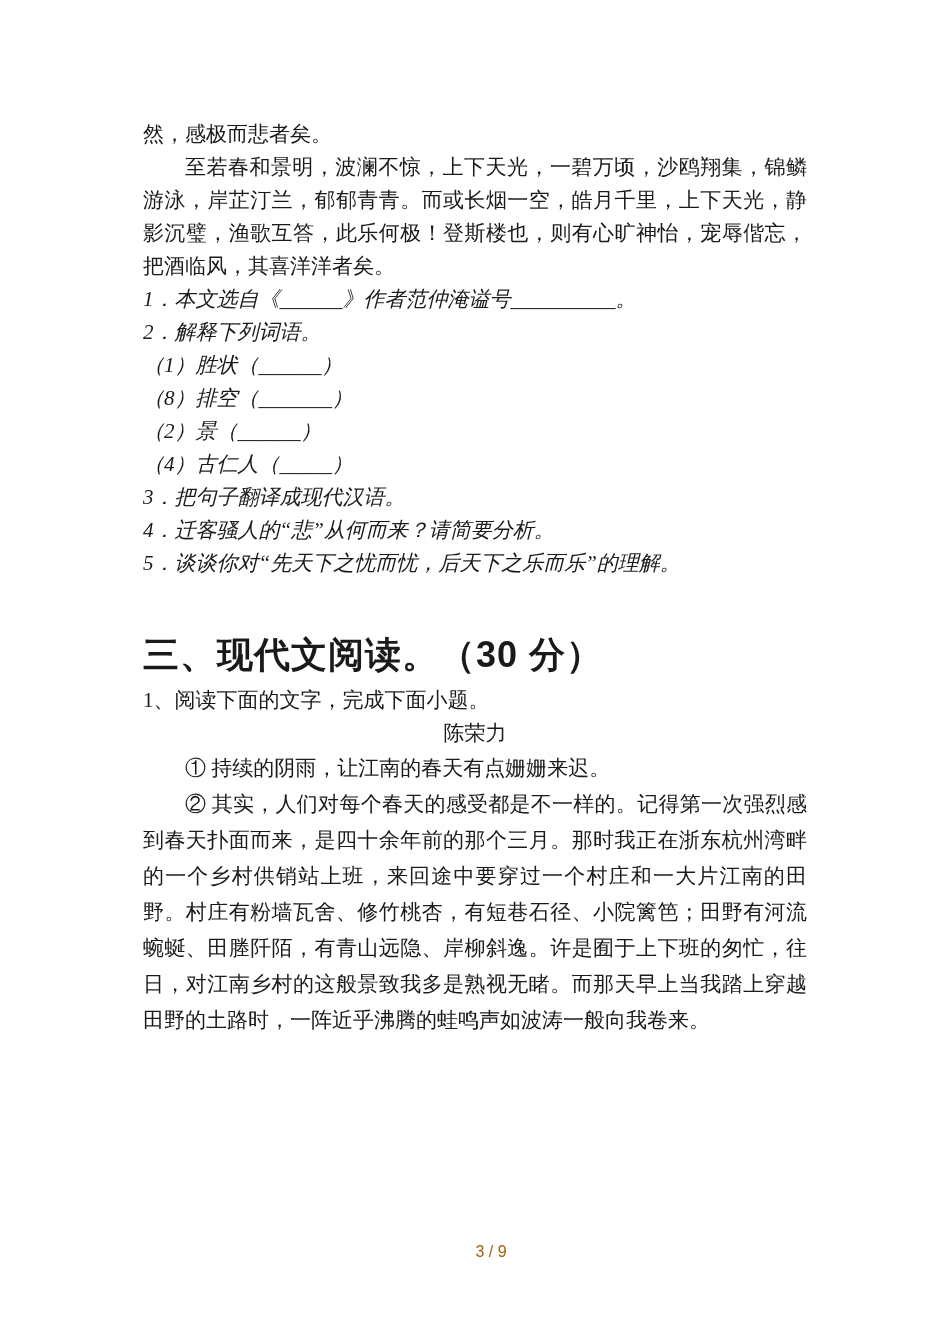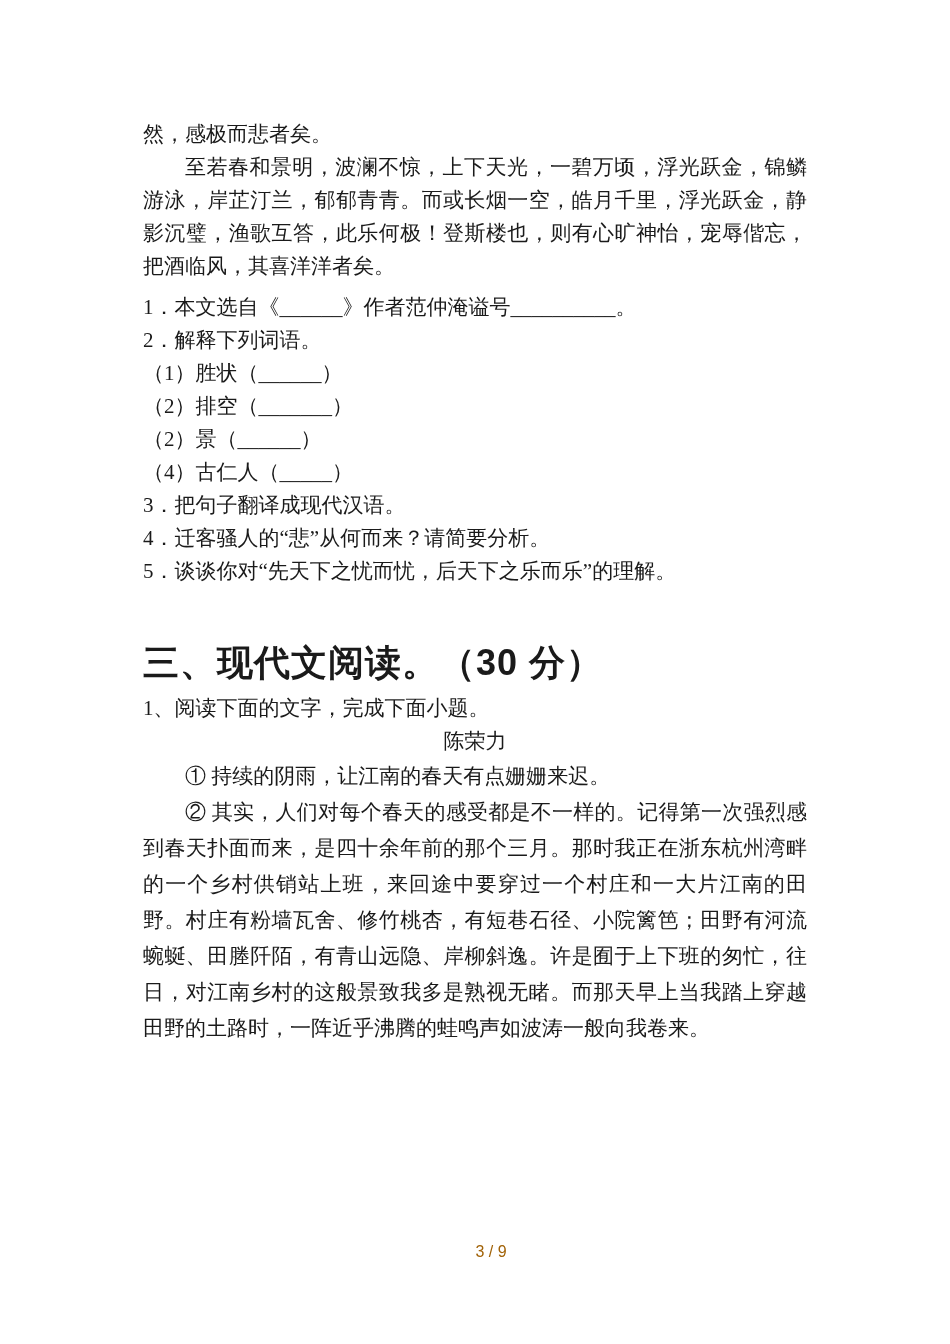--- a/index.html
+++ b/index.html
@@ -22,21 +22,21 @@
     top: 118px;
     width: 664px;
   }
   .content p {
     margin: 0;
     font-size: 21px;
     line-height: 33px;
     text-align: justify;
   }
   .indent { text-indent: 2em; }
-  .questions { margin-top: 8px; }
+  .questions { margin-top: 0; font-style: italic; }
   .section-heading {
     font-family: "Liberation Sans", "DejaVu Sans", sans-serif;
     font-weight: bold;
     font-size: 36px;
     line-height: 42px;
     margin: 54px 0 8px 0;
     letter-spacing: 1px;
   }
   .center {
     text-align: center !important;
@@ -58,28 +58,28 @@
   }
 </style>
 </head>
 <body>
 
 <div class="page">
   <div class="content">
 
     <p>然，感极而悲者矣。</p>
 
-    <p class="indent">至若春和景明，波澜不惊，上下天光，一碧万顷，浮光跃金，锦鳞游泳，岸芷汀兰，郁郁青青。而或长烟一空，皓月千里，浮光跃金，静影沉璧，渔歌互答，此乐何极！登斯楼也，则有心旷神怡，宠辱偕忘，把酒临风，其喜洋洋者矣。</p>
+    <p class="indent">至若春和景明，波澜不惊，上下天光，一碧万顷，沙鸥翔集，锦鳞游泳，岸芷汀兰，郁郁青青。而或长烟一空，皓月千里，上下天光，静影沉璧，渔歌互答，此乐何极！登斯楼也，则有心旷神怡，宠辱偕忘，把酒临风，其喜洋洋者矣。</p>
 
 
     <div class="questions">
       <p>1．本文选自《______》作者范仲淹谥号__________。</p>
       <p>2．解释下列词语。</p>
       <p>（1）胜状（______）</p>
-      <p>（2）排空（_______）</p>
+      <p>（8）排空（_______）</p>
       <p>（2）景（______）</p>
       <p>（4）古仁人（_____）</p>
       <p>3．把句子翻译成现代汉语。</p>
       <p>4．迁客骚人的“悲”从何而来？请简要分析。</p>
       <p>5．谈谈你对“先天下之忧而忧，后天下之乐而乐”的理解。</p>
     </div>
 
     <h2 class="section-heading">三、现代文阅读。（30 分）</h2>
 
     <div class="article">

